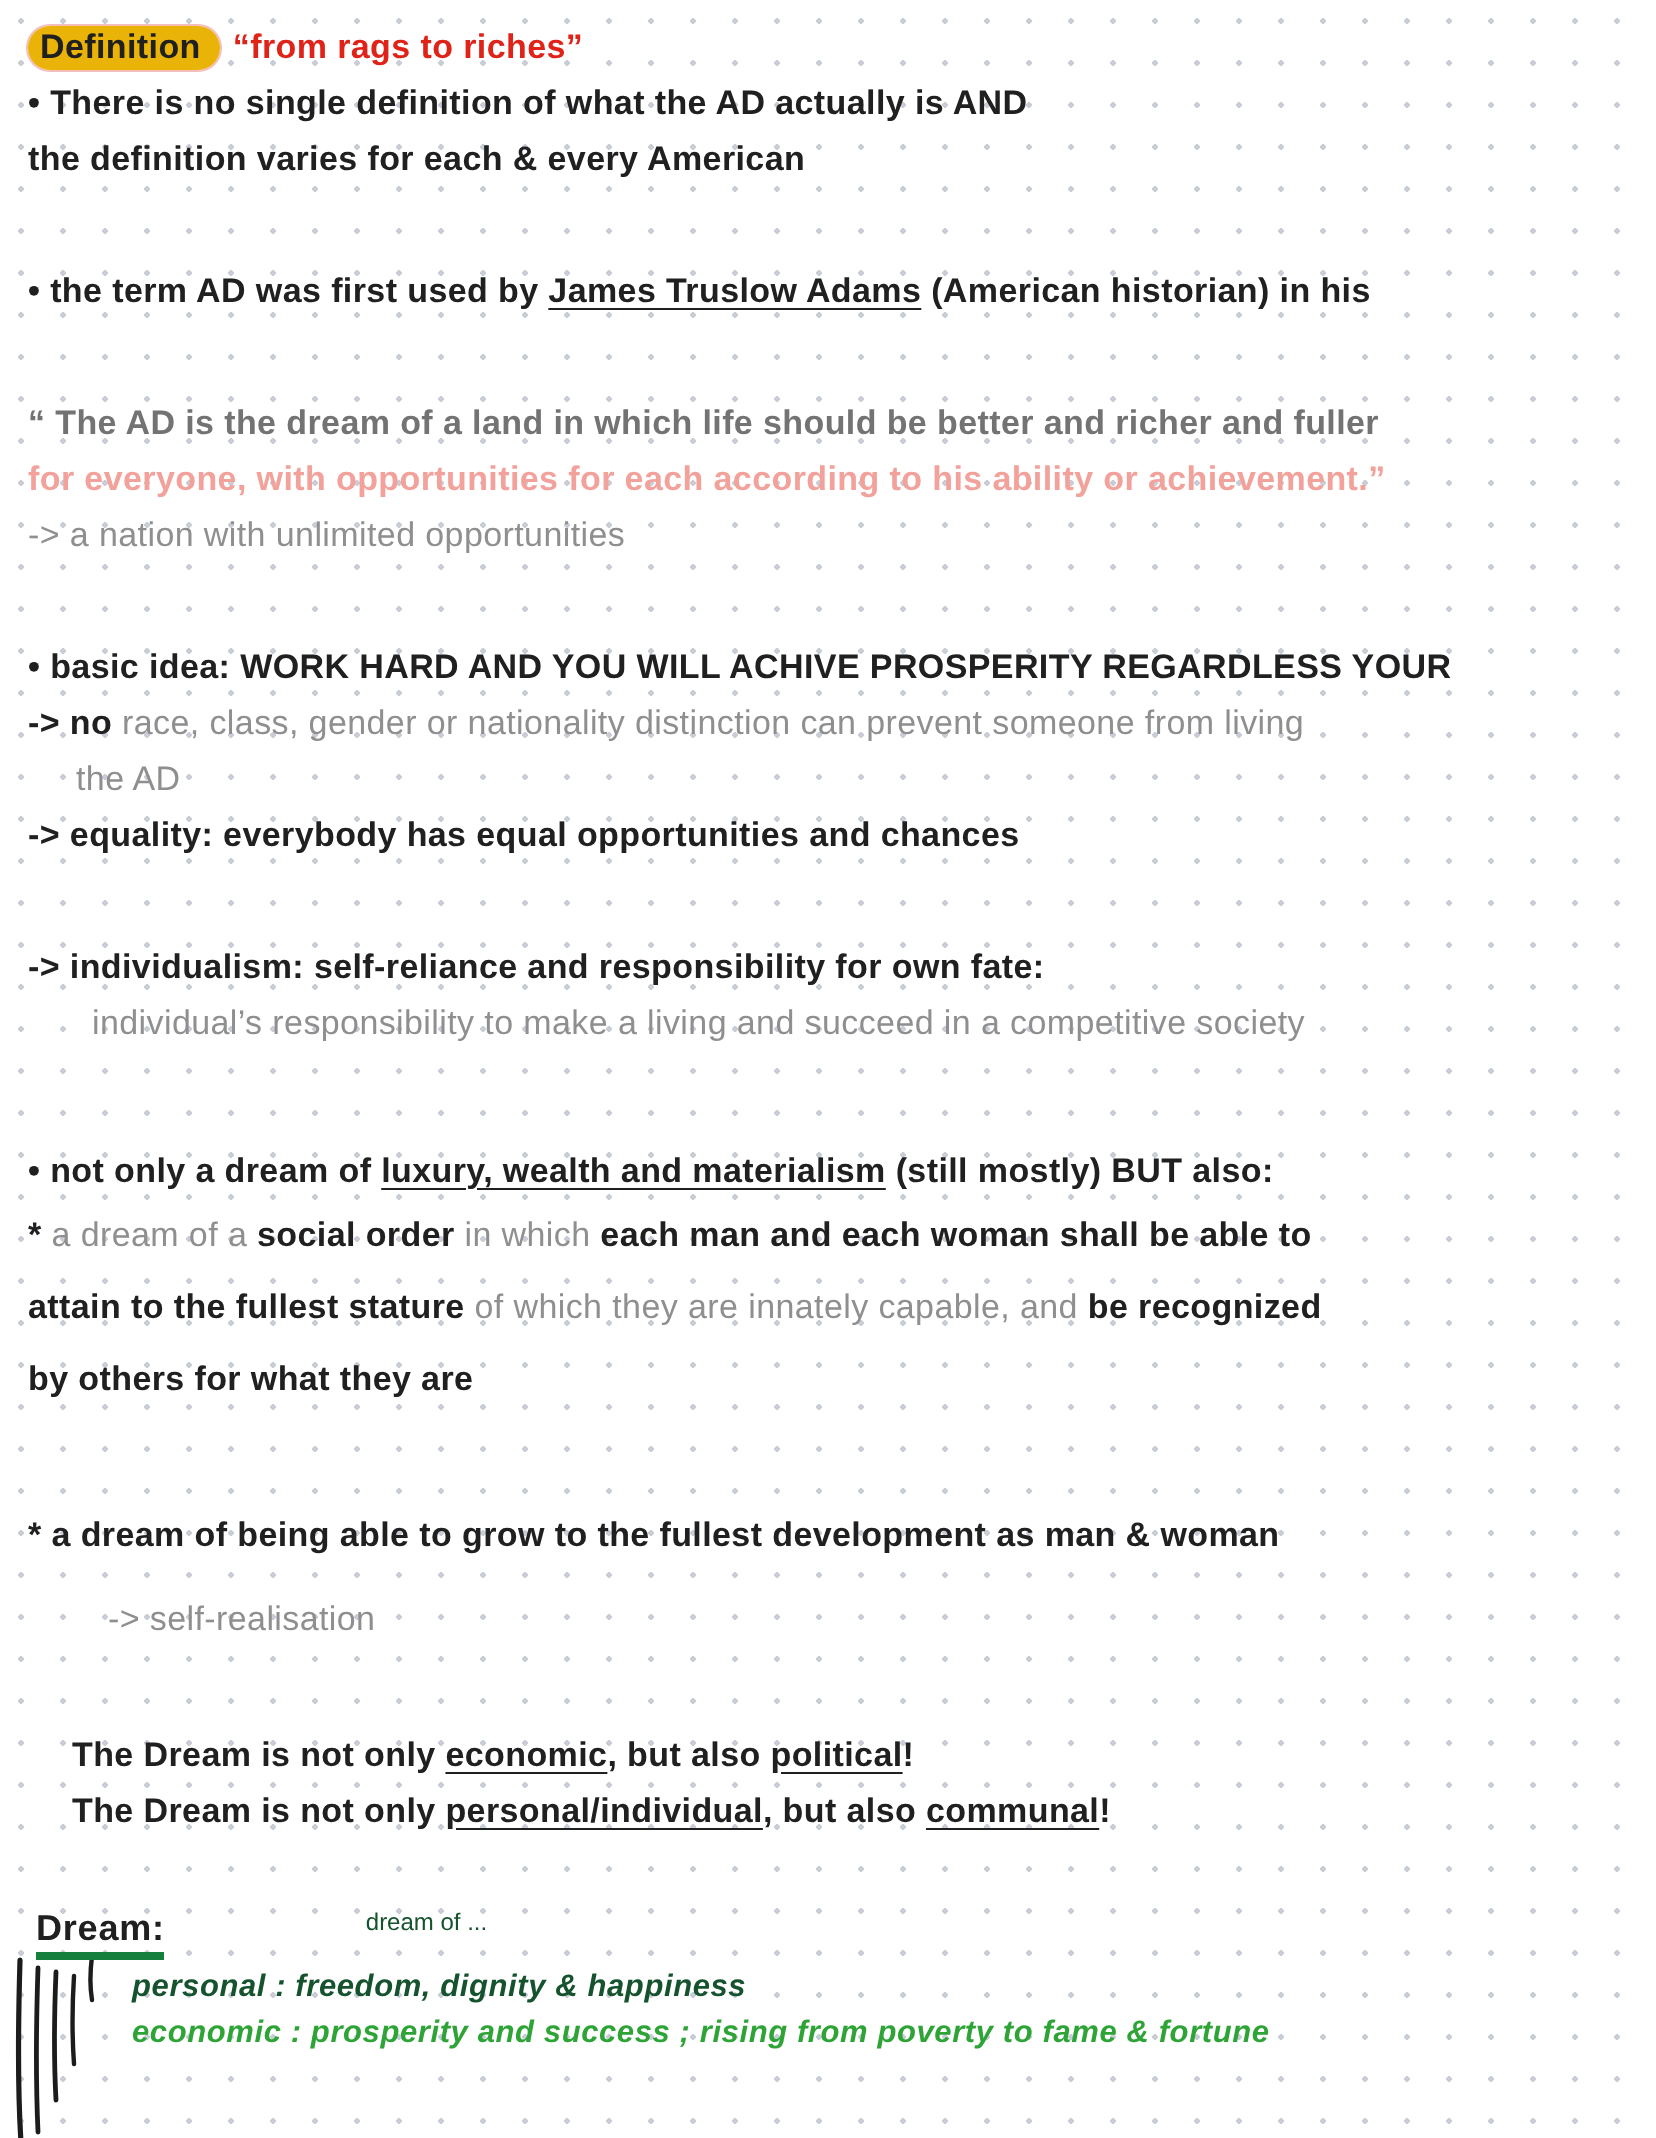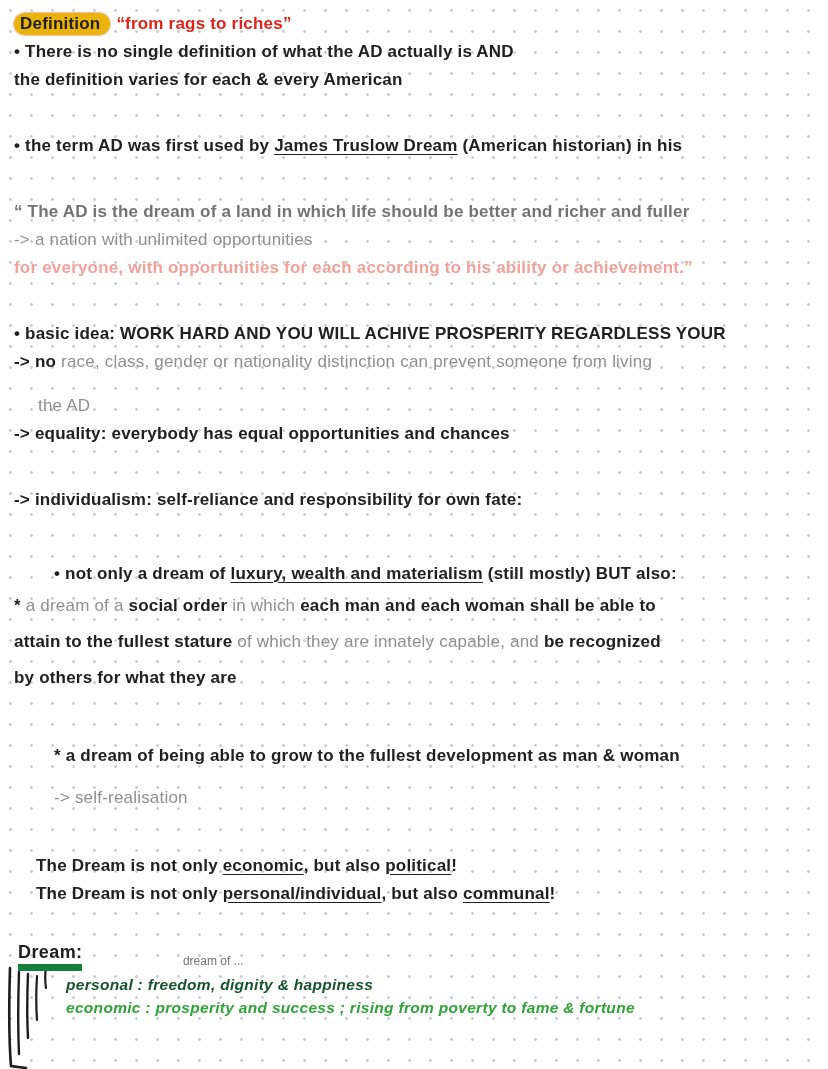--- a/index.html
+++ b/index.html
@@ -16,72 +16,73 @@
   .line{font-size:17px;line-height:28px;font-weight:600;letter-spacing:.2px;white-space:nowrap;}
   .wide .line{line-height:36px;}
   .gray{color:#8f8f8f;font-weight:500;}
   .b{font-weight:800;}
   .u{text-decoration:underline;text-underline-offset:3px;}
   .red{font-weight:800;}
   .def-highlight{
     font-weight:800;border-radius:12px;padding:1px 10px 2px 6px;margin-right:6px;
     box-shadow:0 0 0 1px rgba(224,70,60,.35);
   }
-  .ind1{padding-left:24px;margin-top:16px;}
+  .ind1{padding-left:24px;}
   .ind2{padding-left:32px;}
   .ind3{padding-left:40px;}
   .ind4{padding-left:22px;}
   .mt-s{margin-top:14px;}
   .mt-m{margin-top:40px;}
   .mt-l{margin-top:38px;}
-  .mt-xl{margin-top:46px;margin-left:40px;}
+  .mt-xl{margin-top:46px;}
   .quote-note{margin-top:0;}
   
   .dream{position:relative;margin-top:34px;padding-left:52px;}
   .dream-head-row{position:relative;left:-48px;margin-bottom:2px;}
   .dream-heading{
     display:inline-block;font-size:18px;font-weight:800;letter-spacing:.4px;
-    border-bottom:7px solid #15803d;padding-bottom:1px;
+    border-bottom:4px solid #15803d;padding-bottom:1px;
   }
-  .dream-subnote{display:inline-block;margin-left:96px;font-size:12px;color:#737373;font-weight:500;vertical-align:top;margin-top:12px;}
+  .dream-subnote{display:inline-block;margin-left:96px;font-size:12px;color:#14532d;font-weight:500;vertical-align:top;margin-top:0;}
   .dream-line{font-size:15.5px;line-height:23px;font-weight:700;letter-spacing:.3px;white-space:nowrap;font-style:italic;}
   .bracket{position:absolute;left:-12px;top:20px;}
 </style>
 </head>
 <body>
 
 <div class="page">
 
   <div class="line">
     <span class="def-highlight" style="background-color: #eab308;">Definition</span><span class="red" style="color: rgb(224, 35, 24); margin-top: 44px;">“from rags to riches”</span>
   </div>
 
   <div class="line">• There is no single definition of what the AD actually is AND</div>
   <div class="line">the definition varies for each &amp; every American</div>
 
   <div class="line mt-l">
-    <span>• the term AD was first used by </span><span class="u">James Truslow Dream</span><span> (American historian) in his</span>
+    <span>• the term AD was first used by </span><span class="u">James Truslow Adams</span><span> (American historian) in his</span>
   </div>
 
   <div class="line mt-l" style="color: #737373;">“ The AD is the dream of a land in which life should be better and richer and fuller</div>
+  <div class="line" style="color: rgb(242, 161, 155);">for everyone, with opportunities for each according to his ability or achievement.”</div>
   <div class="line gray quote-note">-&gt; a nation with unlimited opportunities</div>
-  <div class="line" style="color: rgb(242, 161, 155);">for everyone, with opportunities for each according to his ability or achievement.”</div>
 
   <div class="line mt-l">• basic idea: WORK HARD AND YOU WILL ACHIVE PROSPERITY REGARDLESS YOUR</div>
   <div class="line">
     <span class="b">-&gt; </span><span class="b">no</span><span class="gray"> race, class, gender or nationality distinction can prevent someone from living</span>
   </div>
   <div class="line gray ind1">the AD</div>
   <div class="line">
     <span class="b">-&gt; </span><span class="b">equality:</span><span> everybody has equal opportunities and chances</span>
   </div>
 
   <div class="line mt-l">
     <span class="b">-&gt; </span><span class="b">individualism:</span><span> self-reliance and responsibility for own fate:</span>
   </div>
+  <div class="line gray ind2">individual’s responsibility to make a living and succeed in a competitive society</div>
 
   <div class="line mt-xl">
     <span>• </span><span class="b">not only</span><span> a dream of </span><span class="u">luxury, wealth and materialism</span><span> (still mostly) BUT also:</span>
   </div>
 
   <div class="wide">
     <div class="line">
       <span class="b">* </span><span class="gray">a dream of a </span><span class="b">social order</span><span class="gray"> in which </span><span class="b">each man and each woman shall be able to</span>
     </div>
     <div class="line">

